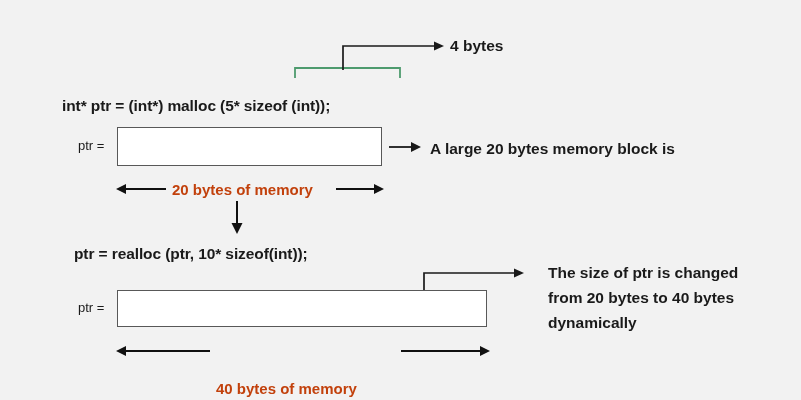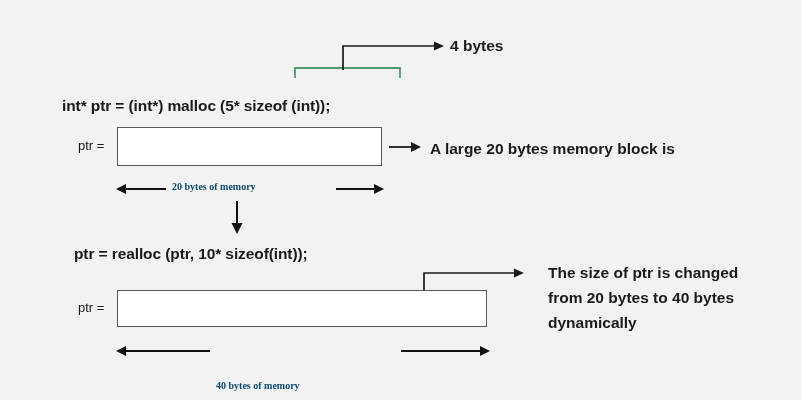--- a/index.html
+++ b/index.html
@@ -39,24 +39,24 @@
     white-space: nowrap;
   }
   .label-small {
     font-family: "Liberation Sans", sans-serif;
     font-weight: normal;
     font-size: 13px;
     color: #1a1a1a;
     white-space: nowrap;
   }
   .dim-label {
-    font-family: Liberation Serif, serif;
+    font-family: Liberation Sans, sans-serif;
     font-weight: bold;
-    font-size: 10px;
-    color: #0c4a6e;
+    font-size: 15px;
+    color: #c2410c;
     white-space: nowrap;
   }
   .mem-box {
     box-sizing: border-box;
     background: #ffffff;
     border: 1.6px solid #585858;
   }
   svg { display: block; overflow: visible; }
 </style>
 </head>

